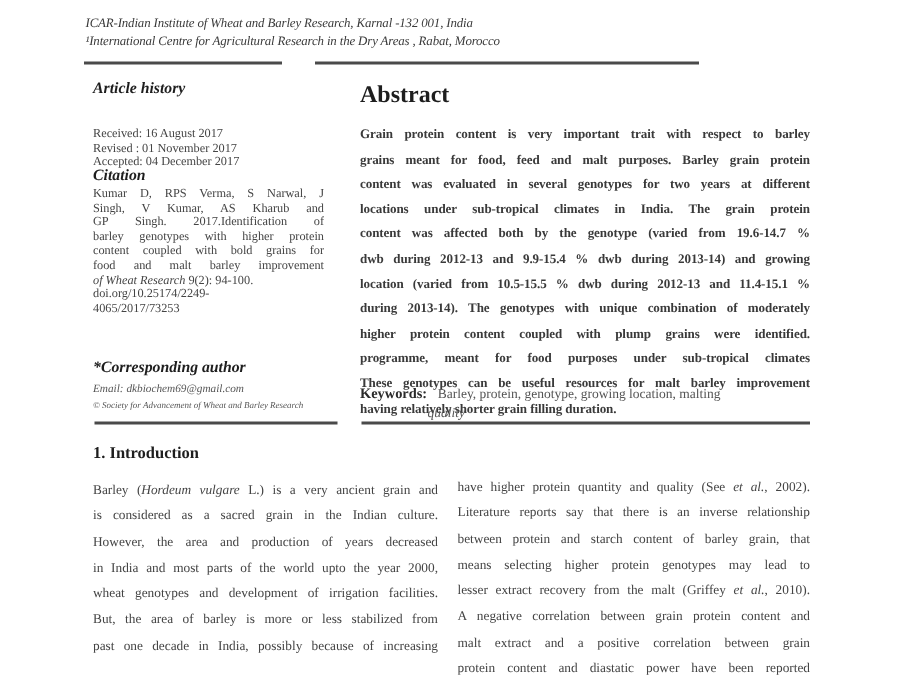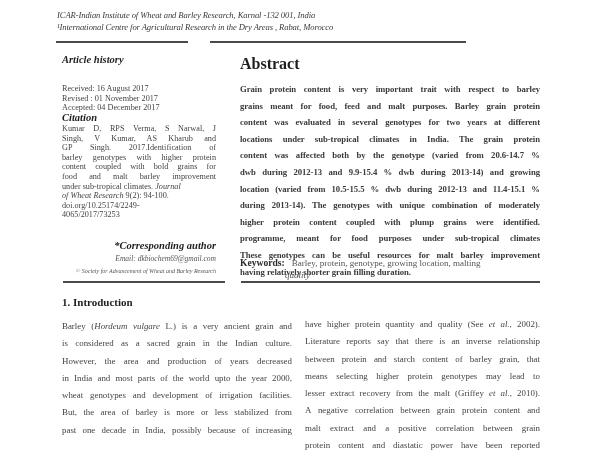--- a/index.html
+++ b/index.html
@@ -51,44 +51,40 @@
 
 <div class="abs left-col" style="top:112px;">
   <div class="sec-title">Citation</div>
   <div class="citation-text" style="margin-top:1px;">
     <span class="just-c">Kumar D, RPS Verma, S Narwal, J</span>
     <span class="just-c">Singh, V Kumar, AS Kharub and</span>
     <span class="just-c">GP Singh. 2017.Identification of</span>
     <span class="just-c">barley genotypes with higher protein</span>
     <span class="just-c">content coupled with bold grains for</span>
     <span class="just-c">food and malt barley improvement</span>
-    <span class="line">
-      <span>under sub-tropical climates.</span>
-      <i>Journal</i>
-    </span>
     <span class="line"><i>of Wheat Research</i><span> 9(2): 94-100.</span></span>
     <span class="line">doi.org/10.25174/2249-</span>
     <span class="line">4065/2017/73253</span>
   </div>
 </div>
 
-<div class="abs left-col" style="top:240px;text-align:right;">
+<div class="abs left-col" style="top:240px;">
   <div class="sec-title">*Corresponding author</div>
   <div class="email" style="margin-top:3px;">Email: dkbiochem69@gmail.com</div>
   <div class="foot" style="margin-top:5px;">© Society for Advancement of Wheat and Barley Research</div>
 </div>
 
 <div class="abs" style="left:240px; top:55px; width:300px;">
   <div class="abstract-title">Abstract</div>
   <div class="abstract-text" style="margin-top:8px;">
     <span class="just-a">Grain protein content is very important trait with respect to barley</span>
     <span class="just-a">grains meant for food, feed and malt purposes. Barley grain protein</span>
     <span class="just-a">content was evaluated in several genotypes for two years at different</span>
     <span class="just-a">locations under sub-tropical climates in India. The grain protein</span>
-    <span class="just-a">content was affected both by the genotype (varied from 20.6-14.7 %</span>
+    <span class="just-a">content was affected both by the genotype (varied from 19.6-14.7 %</span>
     <span class="just-a">dwb during 2012-13 and 9.9-15.4 % dwb during 2013-14) and growing</span>
     <span class="just-a">location (varied from 10.5-15.5 % dwb during 2012-13 and 11.4-15.1 %</span>
     <span class="just-a">during 2013-14). The genotypes with unique combination of moderately</span>
     <span class="just-a">higher protein content coupled with plump grains were identified.</span>
     <span class="just-a">programme, meant for food purposes under sub-tropical climates</span>
     <span class="just-a">These genotypes can be useful resources for malt barley improvement</span>
     <span class="line">having relatively shorter grain filling duration.</span>
   </div>
 </div>
 

